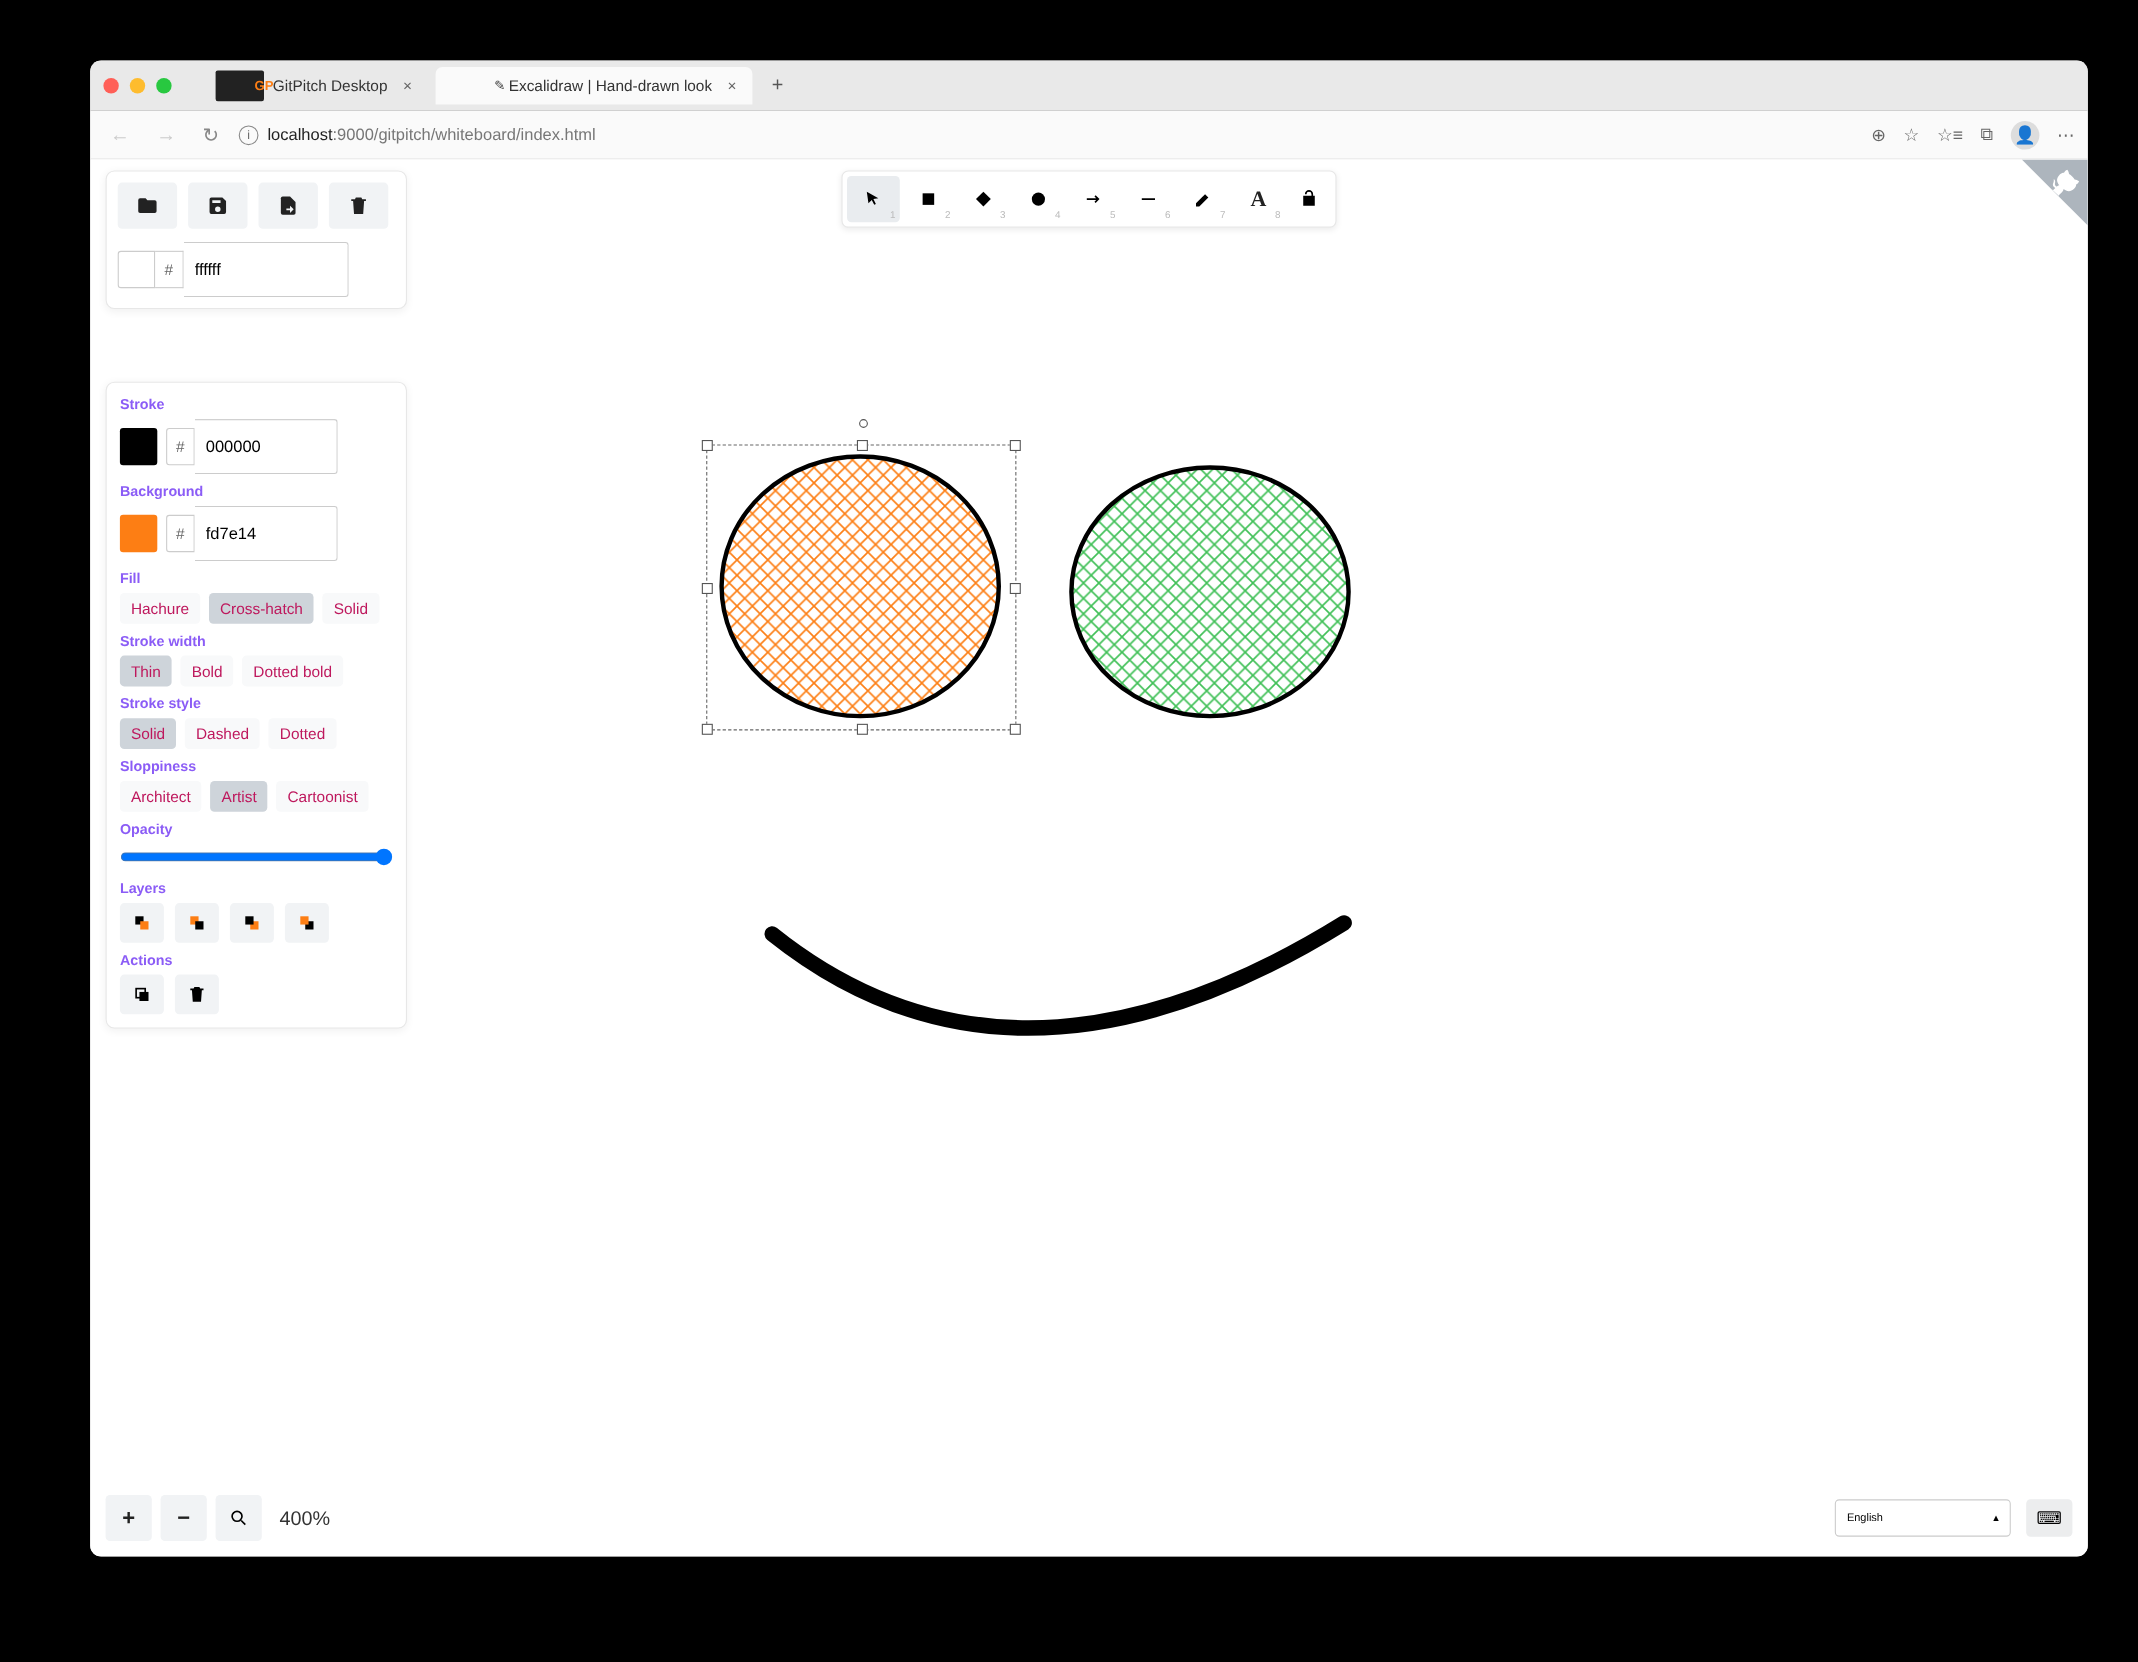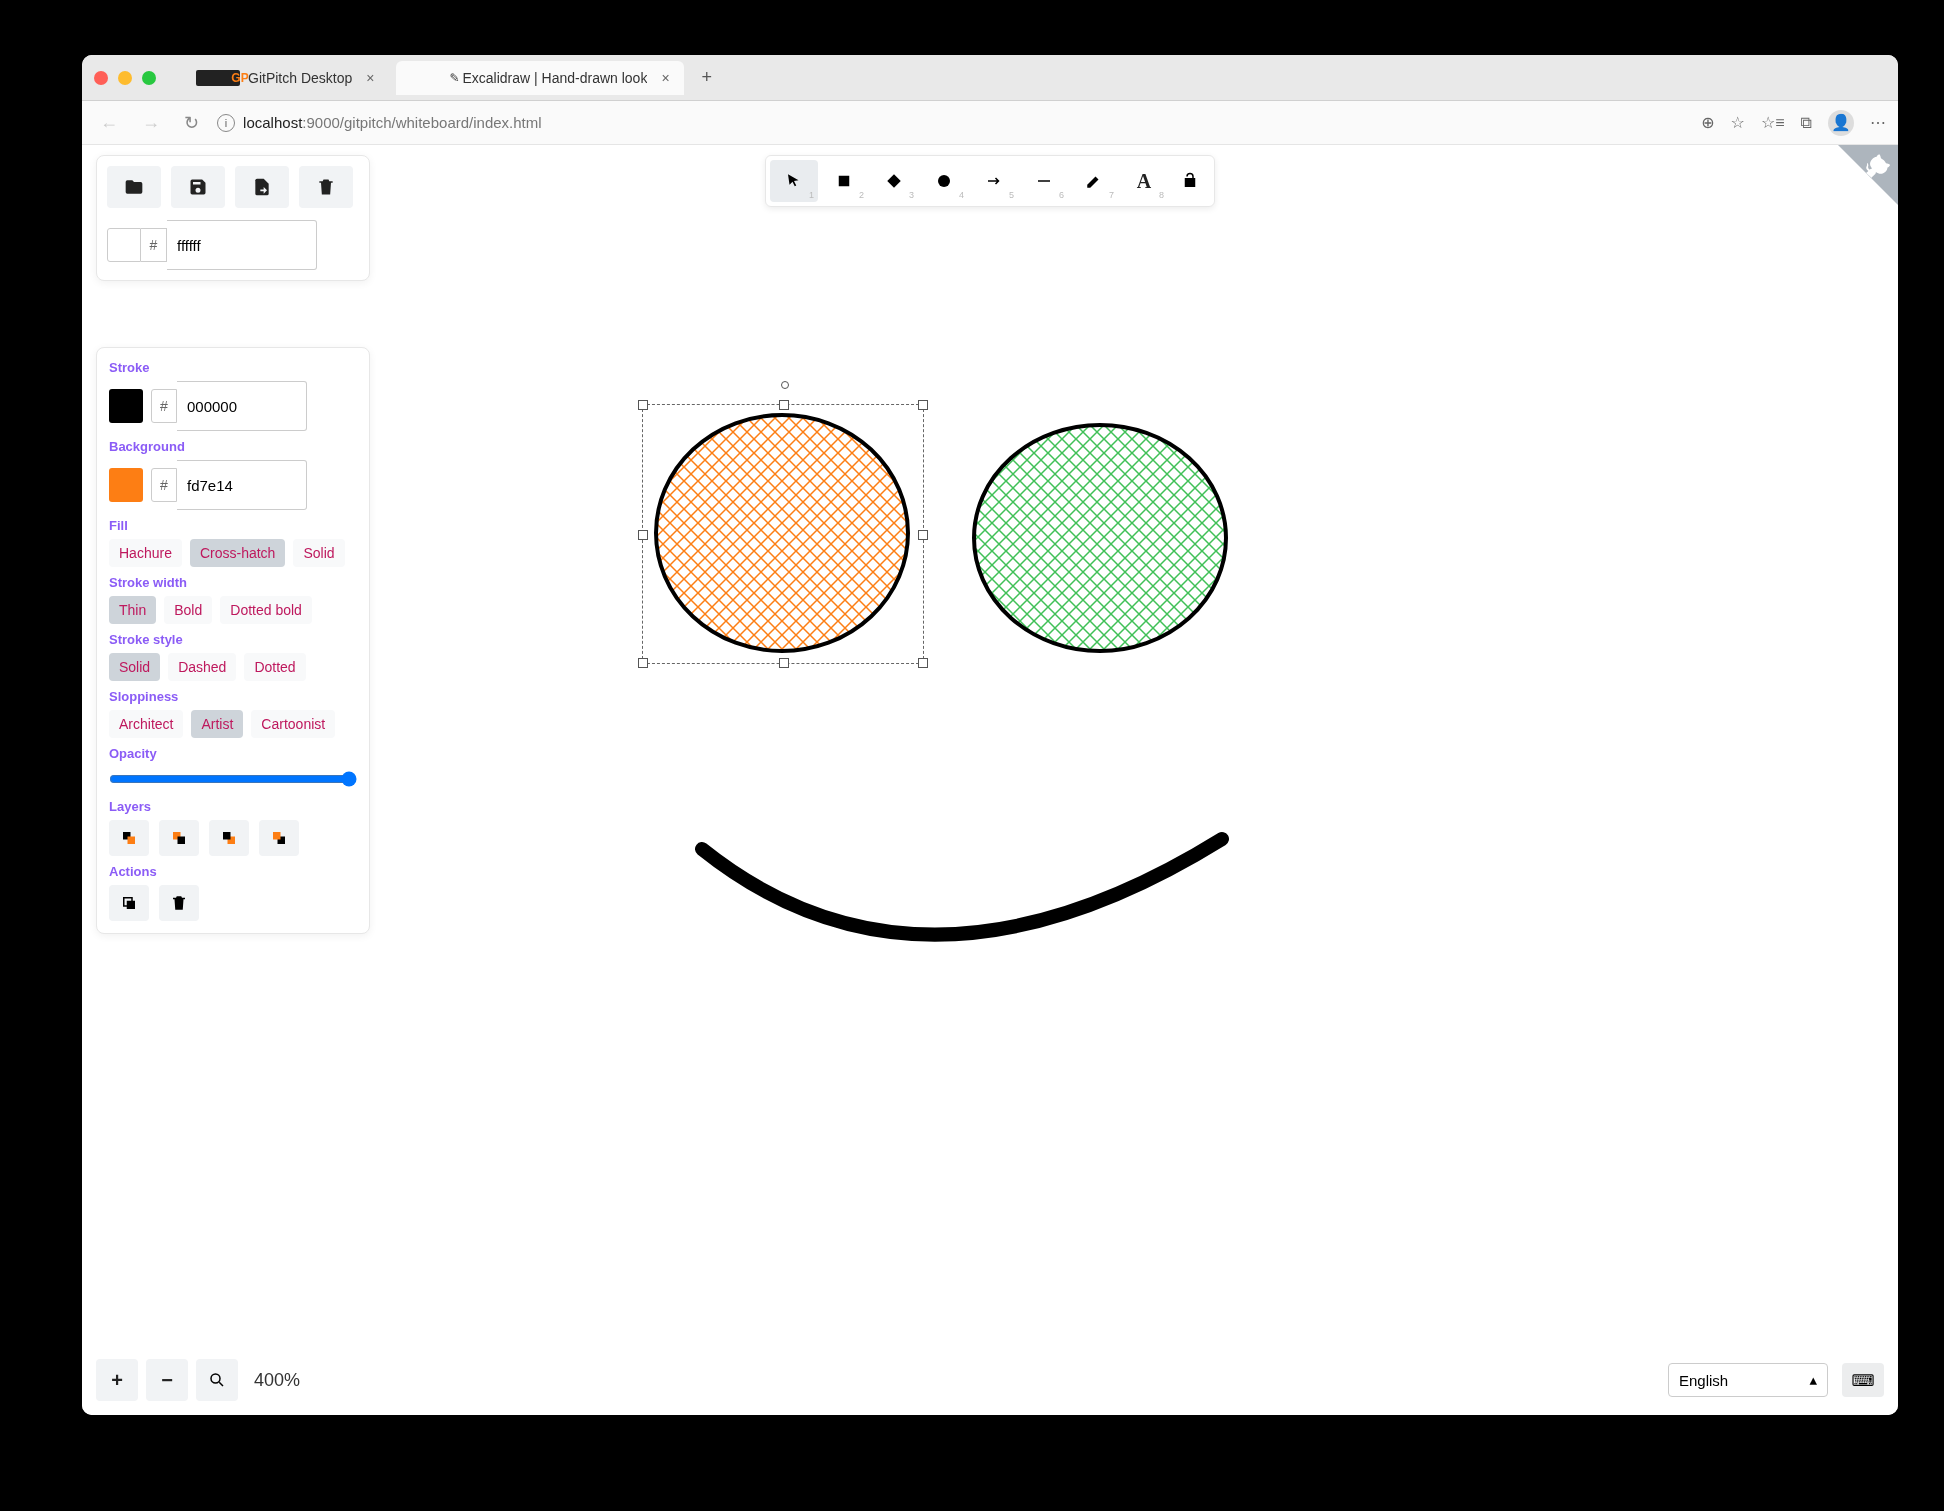--- a/index.html
+++ b/index.html
@@ -8,21 +8,21 @@
 
 .window { position: absolute; left: 82px; top: 55px; width: 1816px; height: 1360px; background: #fff; border-radius: 10px; box-shadow: 0 12px 40px rgba(0,0,0,.5); overflow: hidden; }
 
 
 .titlebar { height: 46px; background: #e9e9e9; display: flex; align-items: center; padding: 0 12px; gap: 8px; border-bottom: 1px solid #d0d0d0; }
 .traffic { display: flex; gap: 10px; margin-right: 18px; }
 .traffic .dot { width: 14px; height: 14px; border-radius: 50%; }
 .dot.red { background: #ff5f57; } .dot.yellow { background: #febc2e; } .dot.green { background: #28c840; }
 .tab { display: flex; align-items: center; height: 34px; padding: 0 14px; border-radius: 6px 6px 0 0; font-size: 14px; color: #333; gap: 8px; max-width: 300px; }
 .tab.active { background: #fafafa; }
-.tab .favicon { width: 16px; height: 16px; display: inline-flex; align-items: center; justify-content: center; font-size: 12px; padding-left: 44px; }
+.tab .favicon { width: 16px; height: 28px; display: inline-flex; align-items: center; justify-content: center; font-size: 12px; padding-left: 44px; }
 .fav-gp { background:#222; color:#fd7e14; font-weight:700; font-size:9px; border-radius:2px; width:16px; height:16px; line-height:16px; text-align:center; }
 .tab .close { margin-left: 6px; color: #666; font-size: 14px; }
 .newtab { font-size: 18px; color: #555; padding: 0 10px; }
 
 
 .addrbar { height: 44px; background: #fafafa; border-bottom: 1px solid #e5e5e5; display: flex; align-items: center; padding: 0 12px; gap: 12px; font-size: 15px; color: #333; }
 .addrbar .navbtn { color: #888; font-size: 18px; padding: 4px 6px; }
 .addrbar .navbtn.disabled { color: #ccc; }
 .addrbar .url { flex: 1; display: flex; align-items: center; gap: 8px; }
 .addrbar .url .info { width:18px; height:18px; border:1px solid #888; border-radius:50%; font-size:11px; display:flex; align-items:center; justify-content:center; color:#666; }
@@ -68,21 +68,21 @@
 .layer-btns { display:flex; gap:10px; }
 .layer-btn { width:40px; height:36px; background:#f1f3f5; border-radius:4px; display:flex; align-items:center; justify-content:center; position:relative; }
 .layer-btn svg { width:18px; height:18px; }
 
 
 .zoom-island { position:absolute; left:14px; bottom: 14px; display:flex; gap:8px; align-items:center; }
 .zoom-btn { width:42px; height:42px; background:#f1f3f5; border-radius:4px; display:flex; align-items:center; justify-content:center; font-size:20px; font-weight:600; color:#222; }
 .zoom-val { font-size:18px; color:#333; padding: 0 8px; }
 
 
-.lang { position:absolute; right: 70px; bottom: 18px; width: 160px; height:34px; border:1px solid #ccc; border-radius:4px; display:flex; align-items:center; justify-content:space-between; padding:0 10px; font-size:15px; background:#fff; }
+.lang { position:absolute; right: 70px; bottom: 18px; width: 160px; height:34px; border:1px solid #ccc; border-radius:4px; display:flex; align-items:center; justify-content:space-between; padding:0 10px; font-size:10px; background:#fff; }
 .kbd-btn { position:absolute; right: 14px; bottom: 18px; width:42px; height:34px; background:#ecedee; border-radius:4px; display:flex; align-items:center; justify-content:center; font-size:16px; }
 
 
 .gh-corner { position:absolute; top:0; right:0; width:60px; height:60px; }
 .gh-corner svg { width:60px; height:60px; }
 .selection { position:absolute; border:1px dashed #666; }
 .handle { position:absolute; width:10px; height:10px; background:#fff; border:1px solid #555; }
 .rot-handle { width:8px; height:8px; border-radius:50%; }
 
 </style>

